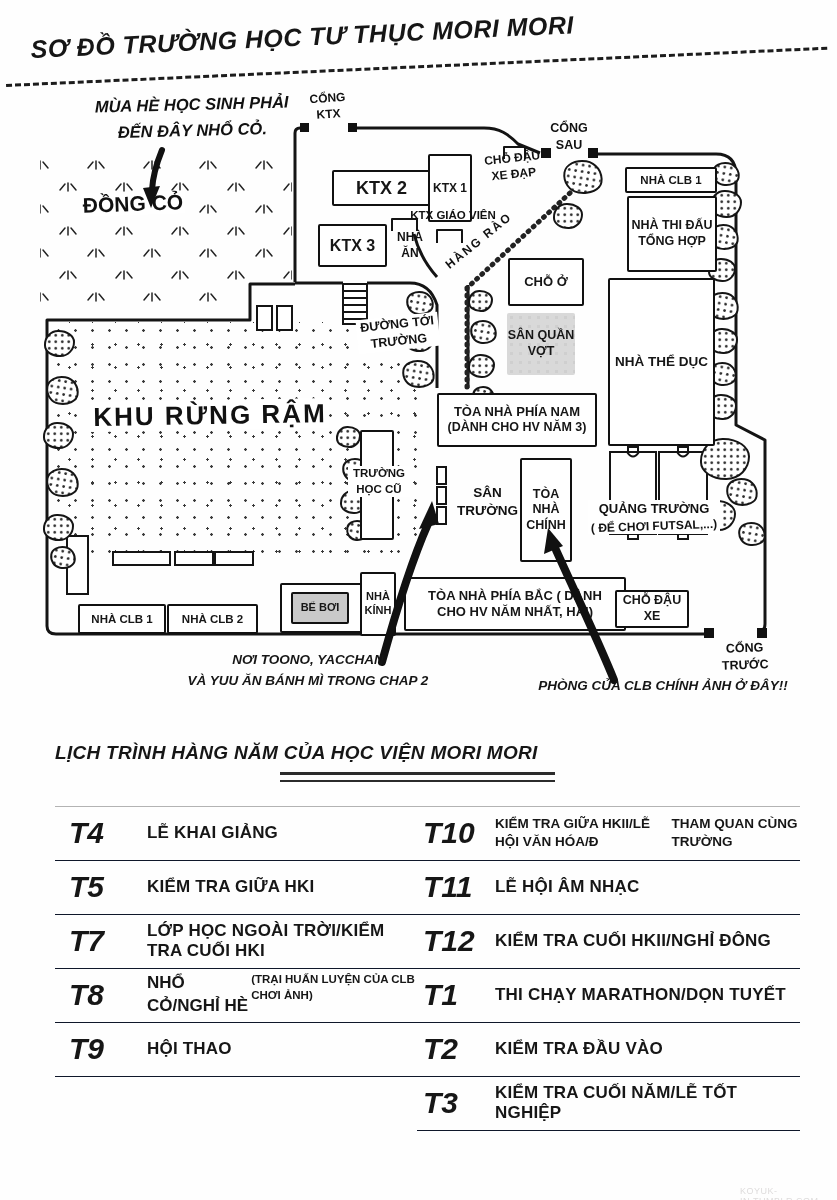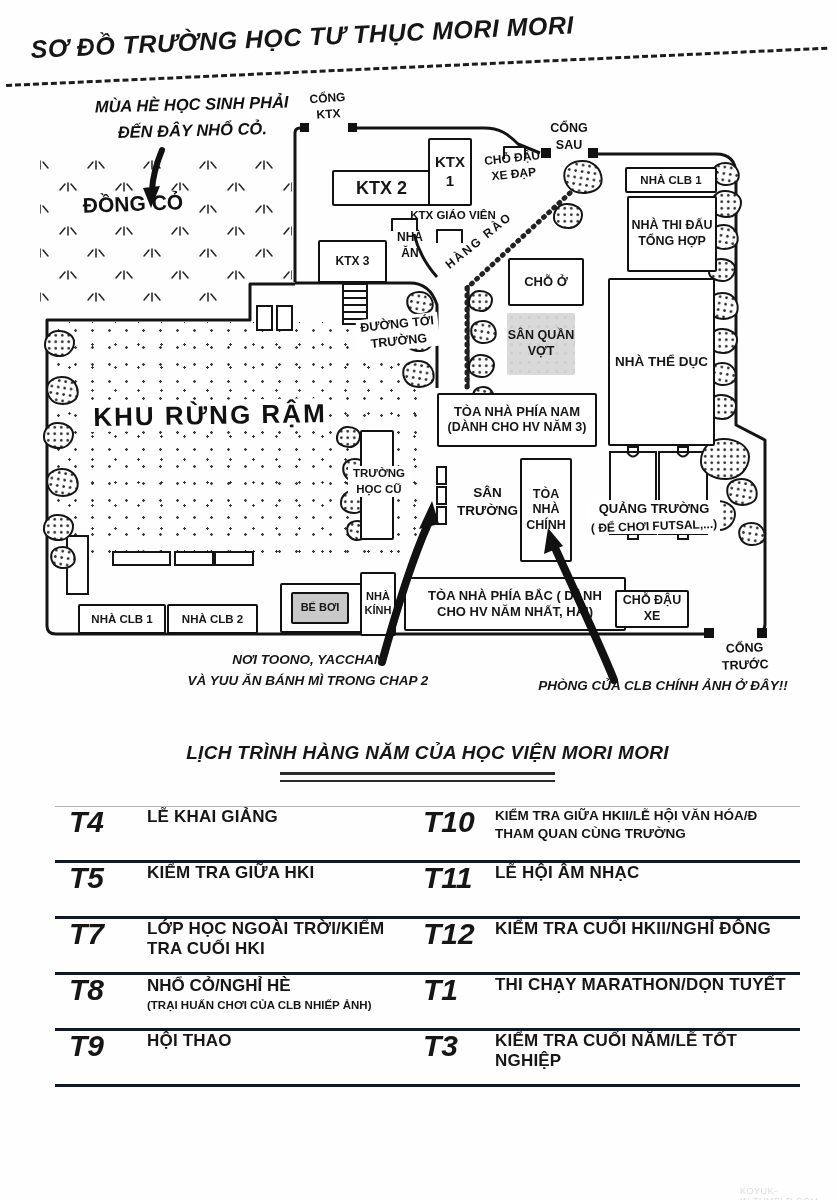--- a/index.html
+++ b/index.html
@@ -31,31 +31,31 @@
     font-weight:700;line-height:1.25;border-radius:2px;}
   .shade{background:#d9d9d9;border:none;z-index:2;
     background-image:radial-gradient(#cfcfcf 1.5px,transparent 2px);background-size:9px 9px;}
   .pool-in{background:#c9c9c9;}
   .lbl{position:absolute;z-index:5;font-weight:700;text-align:center;line-height:1.35;color:#111;}
   .wbg{background:#fff;padding:0 2px;}
   .note{position:absolute;z-index:7;font:italic 700 13.5px/1.55 "Liberation Sans",sans-serif;text-align:center;}
 
   
   .schedule{position:absolute;left:55px;top:742px;width:745px;}
-  .sch-title{text-align:center;font:italic 800 19px/1.2 "Liberation Sans",sans-serif;letter-spacing:.3px;}
+  .sch-title{text-align:left;font:italic 800 19px/1.2 "Liberation Sans",sans-serif;letter-spacing:.3px;}
   .sch-underline{margin:7px 0 0 225px;width:275px;height:5px;
     border-top:3px solid #2b2b2b;border-bottom:2px solid #2b2b2b;}
   .sch-cols{display:flex;margin-top:24px;}
   .sch-col{width:362px;border-top:1px solid #b3b3b3;}
   .sch-col.right{width:383px;}
-  .sch-row{height:53px;border-bottom:3px solid #0f172a;display:flex;}
+  .sch-row{height:53px;border-bottom:1px solid #0f172a;display:flex;align-items:center;}
   .month{font:italic 800 30px/1 "Liberation Sans",sans-serif;width:78px;padding-left:14px;flex:none;}
   .sch-col.right .month{width:72px;padding-left:6px;}
   .event{font-weight:700;font-size:17px;letter-spacing:.2px;}
-  .event-stack{display:flex;flex-direction:column;line-height:1.35;font-weight:700;}
+  .event-stack{display:flex;flex-direction:row;line-height:1.35;font-weight:700;}
   .event-stack .main{font-size:17px;}
   .event-stack .sub{font-size:11.5px;}
   .event-stack.small span{font-size:13.5px;}
 
   .watermark{position:absolute;left:740px;top:1186px;z-index:8;font-size:9px;color:#dedcdc;letter-spacing:.5px;}
 </style>
 </head>
 <body>
 
 <div class="page">
@@ -176,24 +176,24 @@
     </div>
 
     <div class="bld shade" style="left:507px;top:313px;width:68px;height:62px;font-size:12.5px">
       <span>SÂN QUẦN</span>
       <span>VỢT</span>
     </div>
 
     <div class="bld" style="left:332px;top:170px;width:95px;height:32px;font-size:18px">
         <span>KTX 2</span>
       </div>
-    <div class="bld" style="left:428px;top:138px;width:40px;height:64px;font-size:15px">
+    <div class="bld" style="left:428px;top:154px;width:40px;height:64px;font-size:12px">
         <span>KTX 1</span>
       </div>
-    <div class="bld" style="left:318px;top:240px;width:65px;height:39px;font-size:12px">
+    <div class="bld" style="left:318px;top:224px;width:65px;height:39px;font-size:16px">
         <span>KTX 3</span>
       </div>
     <div class="bld" style="left:625px;top:167px;width:88px;height:22px;font-size:11.5px">
         <span>NHÀ CLB 1</span>
       </div>
     <div class="bld" style="left:627px;top:196px;width:86px;height:72px;font-size:12.5px">
       <span>NHÀ THI ĐẤU</span>
         <span>TỔNG HỢP</span>
     </div>
     <div class="bld" style="left:508px;top:258px;width:72px;height:44px;font-size:13px">
@@ -313,21 +313,21 @@
           <span class="event">KIỂM TRA GIỮA HKI</span>
         </div>
         <div class="sch-row">
           <span class="month">T7</span>
           <span class="event">LỚP HỌC NGOÀI TRỜI/KIỂM TRA CUỐI HKI</span>
         </div>
         <div class="sch-row">
           <span class="month">T8</span>
           <span class="event-stack">
             <span class="main">NHỔ CỎ/NGHỈ HÈ</span>
-            <span class="sub">(TRẠI HUẤN CHƠI CỦA CLB NHIẾP ẢNH)</span>
+            <span class="sub">(TRẠI HUẤN LUYỆN CỦA CLB CHƠI ẢNH)</span>
           </span>
         </div>
         <div class="sch-row">
           <span class="month">T9</span>
           <span class="event">HỘI THAO</span>
         </div>
       </div>
       <div class="sch-col right">
         <div class="sch-row">
           <span class="month">T10</span>
@@ -342,20 +342,24 @@
         </div>
         <div class="sch-row">
           <span class="month">T12</span>
           <span class="event">KIỂM TRA CUỐI HKII/NGHỈ ĐÔNG</span>
         </div>
         <div class="sch-row">
           <span class="month">T1</span>
           <span class="event">THI CHẠY MARATHON/DỌN TUYẾT</span>
         </div>
         <div class="sch-row">
+          <span class="month">T2</span>
+          <span class="event">KIỂM TRA ĐẦU VÀO</span>
+        </div>
+        <div class="sch-row">
           <span class="month">T3</span>
           <span class="event">KIỂM TRA CUỐI NĂM/LỄ TỐT NGHIỆP</span>
         </div>
       </div>
     </div>
   </div>
 
   <div class="watermark">KOYUK-IN.TUMBLR.COM</div>
 </div>
 

